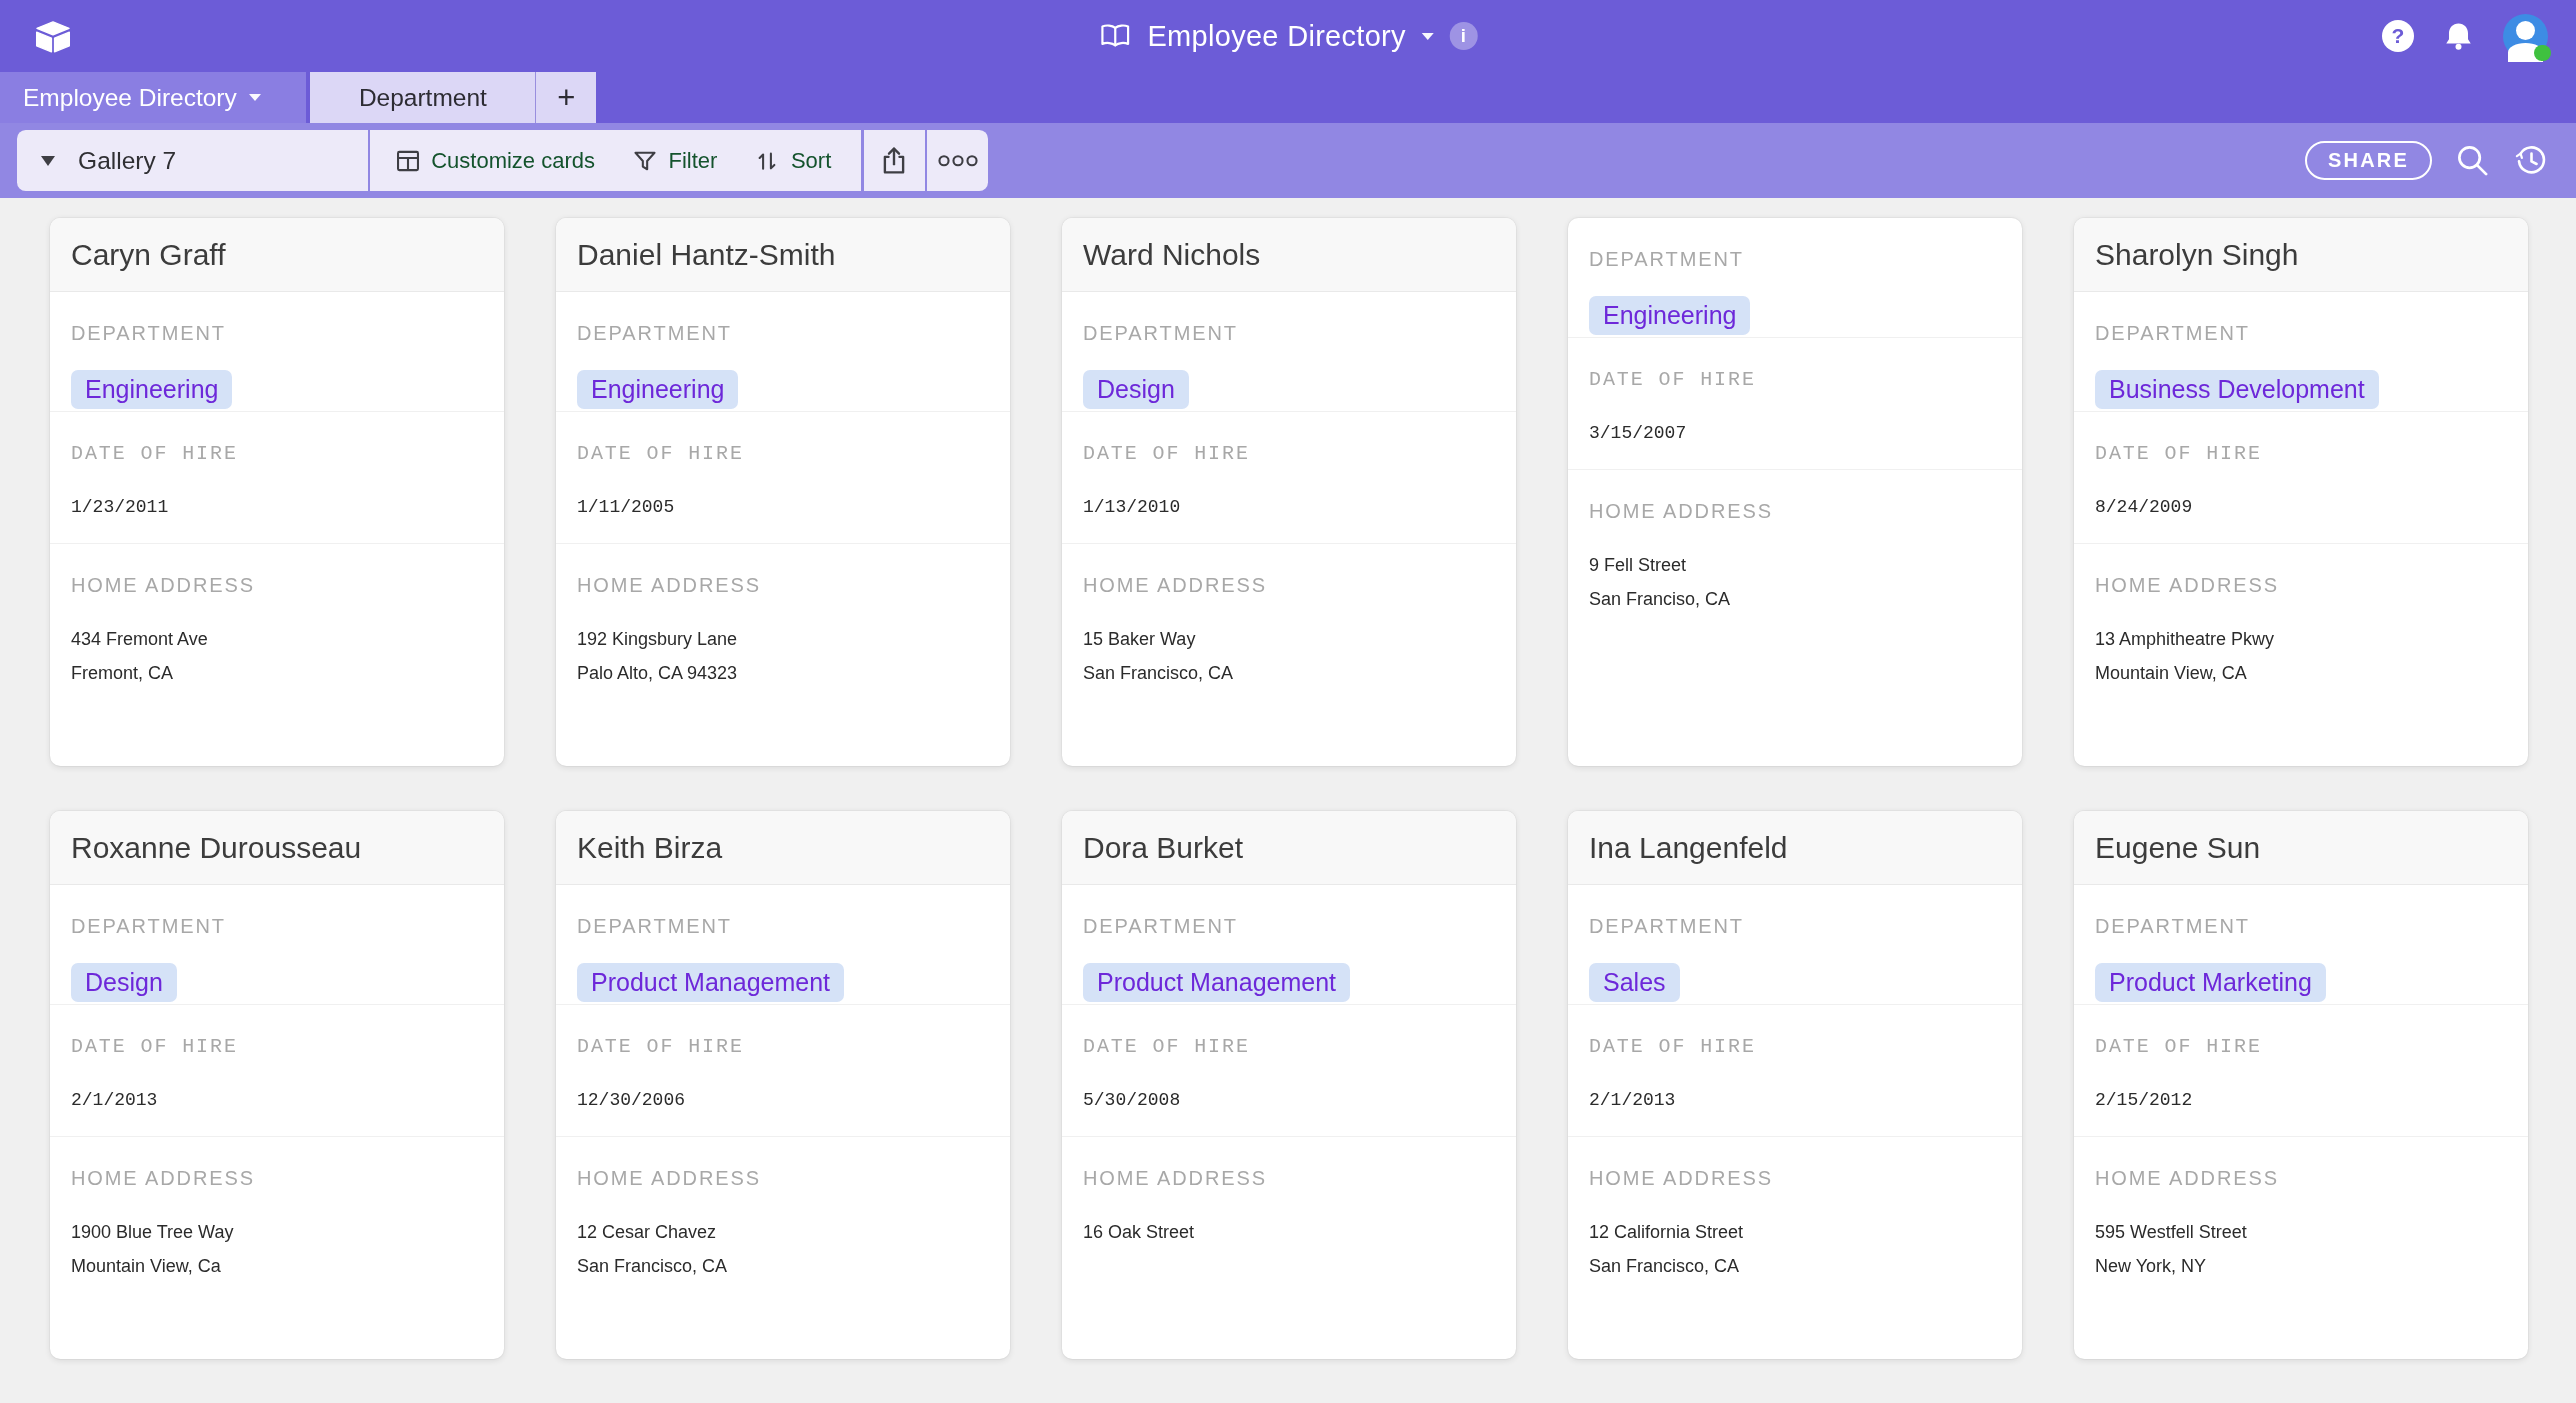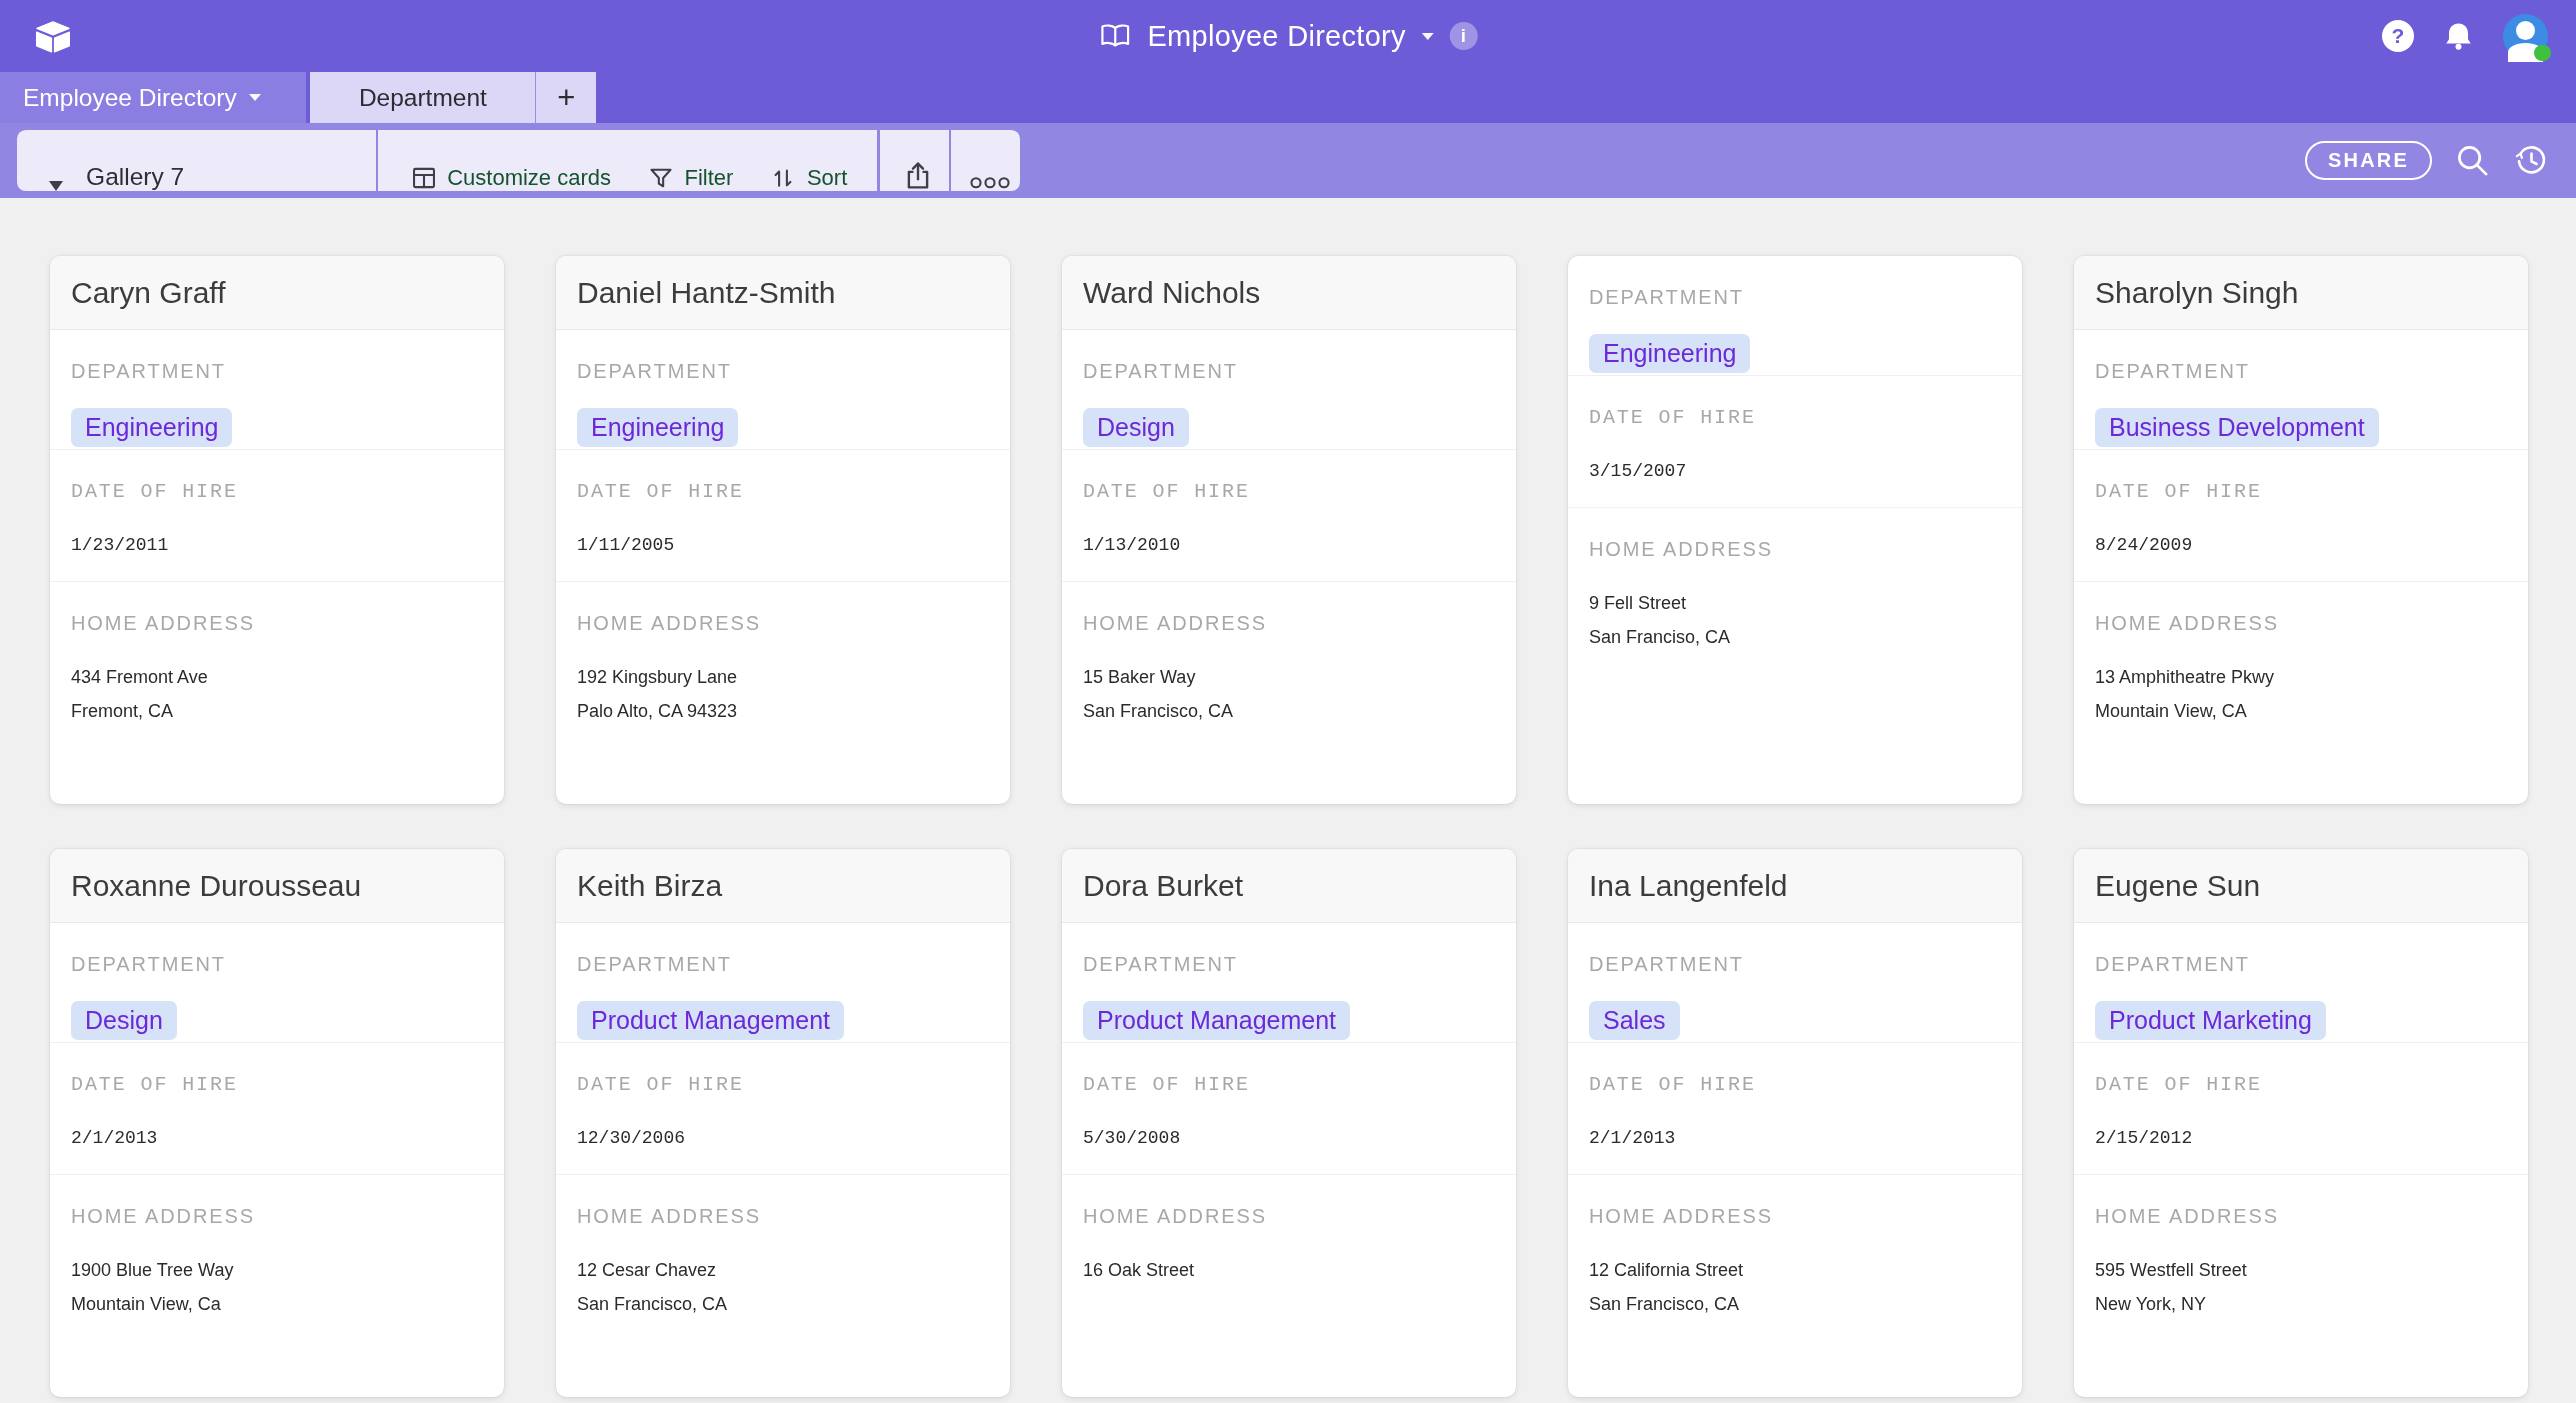--- a/index.html
+++ b/index.html
@@ -33,36 +33,36 @@
                 padding-left: 23px; gap: 12.2px; font-size: 24.5px; margin-right: 4.4px; }
   .tab-light { width: 225px; background: #DCD7F6; color: #2D2C33; display: flex; align-items: center;
                justify-content: center; font-size: 24.5px; }
   .tab-plus { width: 61px; background: #DCD7F6; border-left: 1.7px solid #998EDE; color: #2D2C33;
               display: flex; align-items: center; justify-content: center; font-size: 31px; font-weight: 300; }
 
   
   .toolbar { height: 75px; background: #9187E3; display: flex; align-items: center; position: relative; }
   .pill { margin-left: 16.6px; height: 61px; background: #EDEAF9; border-radius: 8.7px;
           display: flex; align-items: stretch; color: #323232; overflow: hidden; }
-  .pill .seg { display: flex; align-items: flex-end; margin-left: 8px; }
+  .pill .seg { display: flex; align-items: center; }
   .vsep { width: 2.6px; background: #9187E3; }
   .seg-view { width: 351px; padding-left: 24.5px; gap: 23px; }
   .seg-view .tri { width: 0; height: 0; border-left: 7.9px solid transparent; border-right: 7.9px solid transparent;
                    border-top: 10.5px solid #3E3E44; }
   .seg-tools { padding: 0 30px 0 24.5px; gap: 37px; }
   .tool-btn { display: flex; align-items: center; gap: 10.5px; font-size: 22px; color: #14532d; cursor: pointer; }
   .seg-icon { width: 61px; justify-content: center; }
   .toolbar-text { font-size: 24.5px; color: #2F2F33; }
   .toolbar-right { position: absolute; right: 26px; top: 0; height: 75px; display: flex; align-items: center; gap: 23px; }
   .share-btn { min-width: 107px; height: 39px; border: 2.2px solid #fff; border-radius: 21px; color: #fff;
                display: flex; align-items: center; justify-content: center; font-size: 20px;
                letter-spacing: 2.2px; font-weight: 600; padding: 0 21px; cursor: pointer; background: transparent; }
 
   
-  .content { padding: 58px 50px 0; display: grid; grid-template-columns: repeat(5, 454px);
+  .content { padding: 20px 50px 0; display: grid; grid-template-columns: repeat(5, 454px);
              column-gap: 52px; row-gap: 45px; }
   .card { height: 548px; background: #fff; border-radius: 10.5px; overflow: hidden;
           box-shadow: 0 0 0 0.9px rgba(0,0,0,.03), 0 1.7px 6.1px rgba(0,0,0,.09);
           display: flex; flex-direction: column; cursor: pointer; }
   .card-header { flex: none; height: 74px; background: #F8F8F8; border-bottom: 1.7px solid #E9E9E9;
                  display: flex; align-items: center; padding: 0 21px; font-size: 30px; font-weight: 500;
                  color: #3C3C3C; white-space: nowrap; overflow: hidden; }
   .field { padding: 30px 21px 0; border-bottom: 1.7px solid #F0F0F0; }
   .f-dept { height: 120px; }
   .f-date { height: 132px; font-family: Liberation Mono, monospace; }

